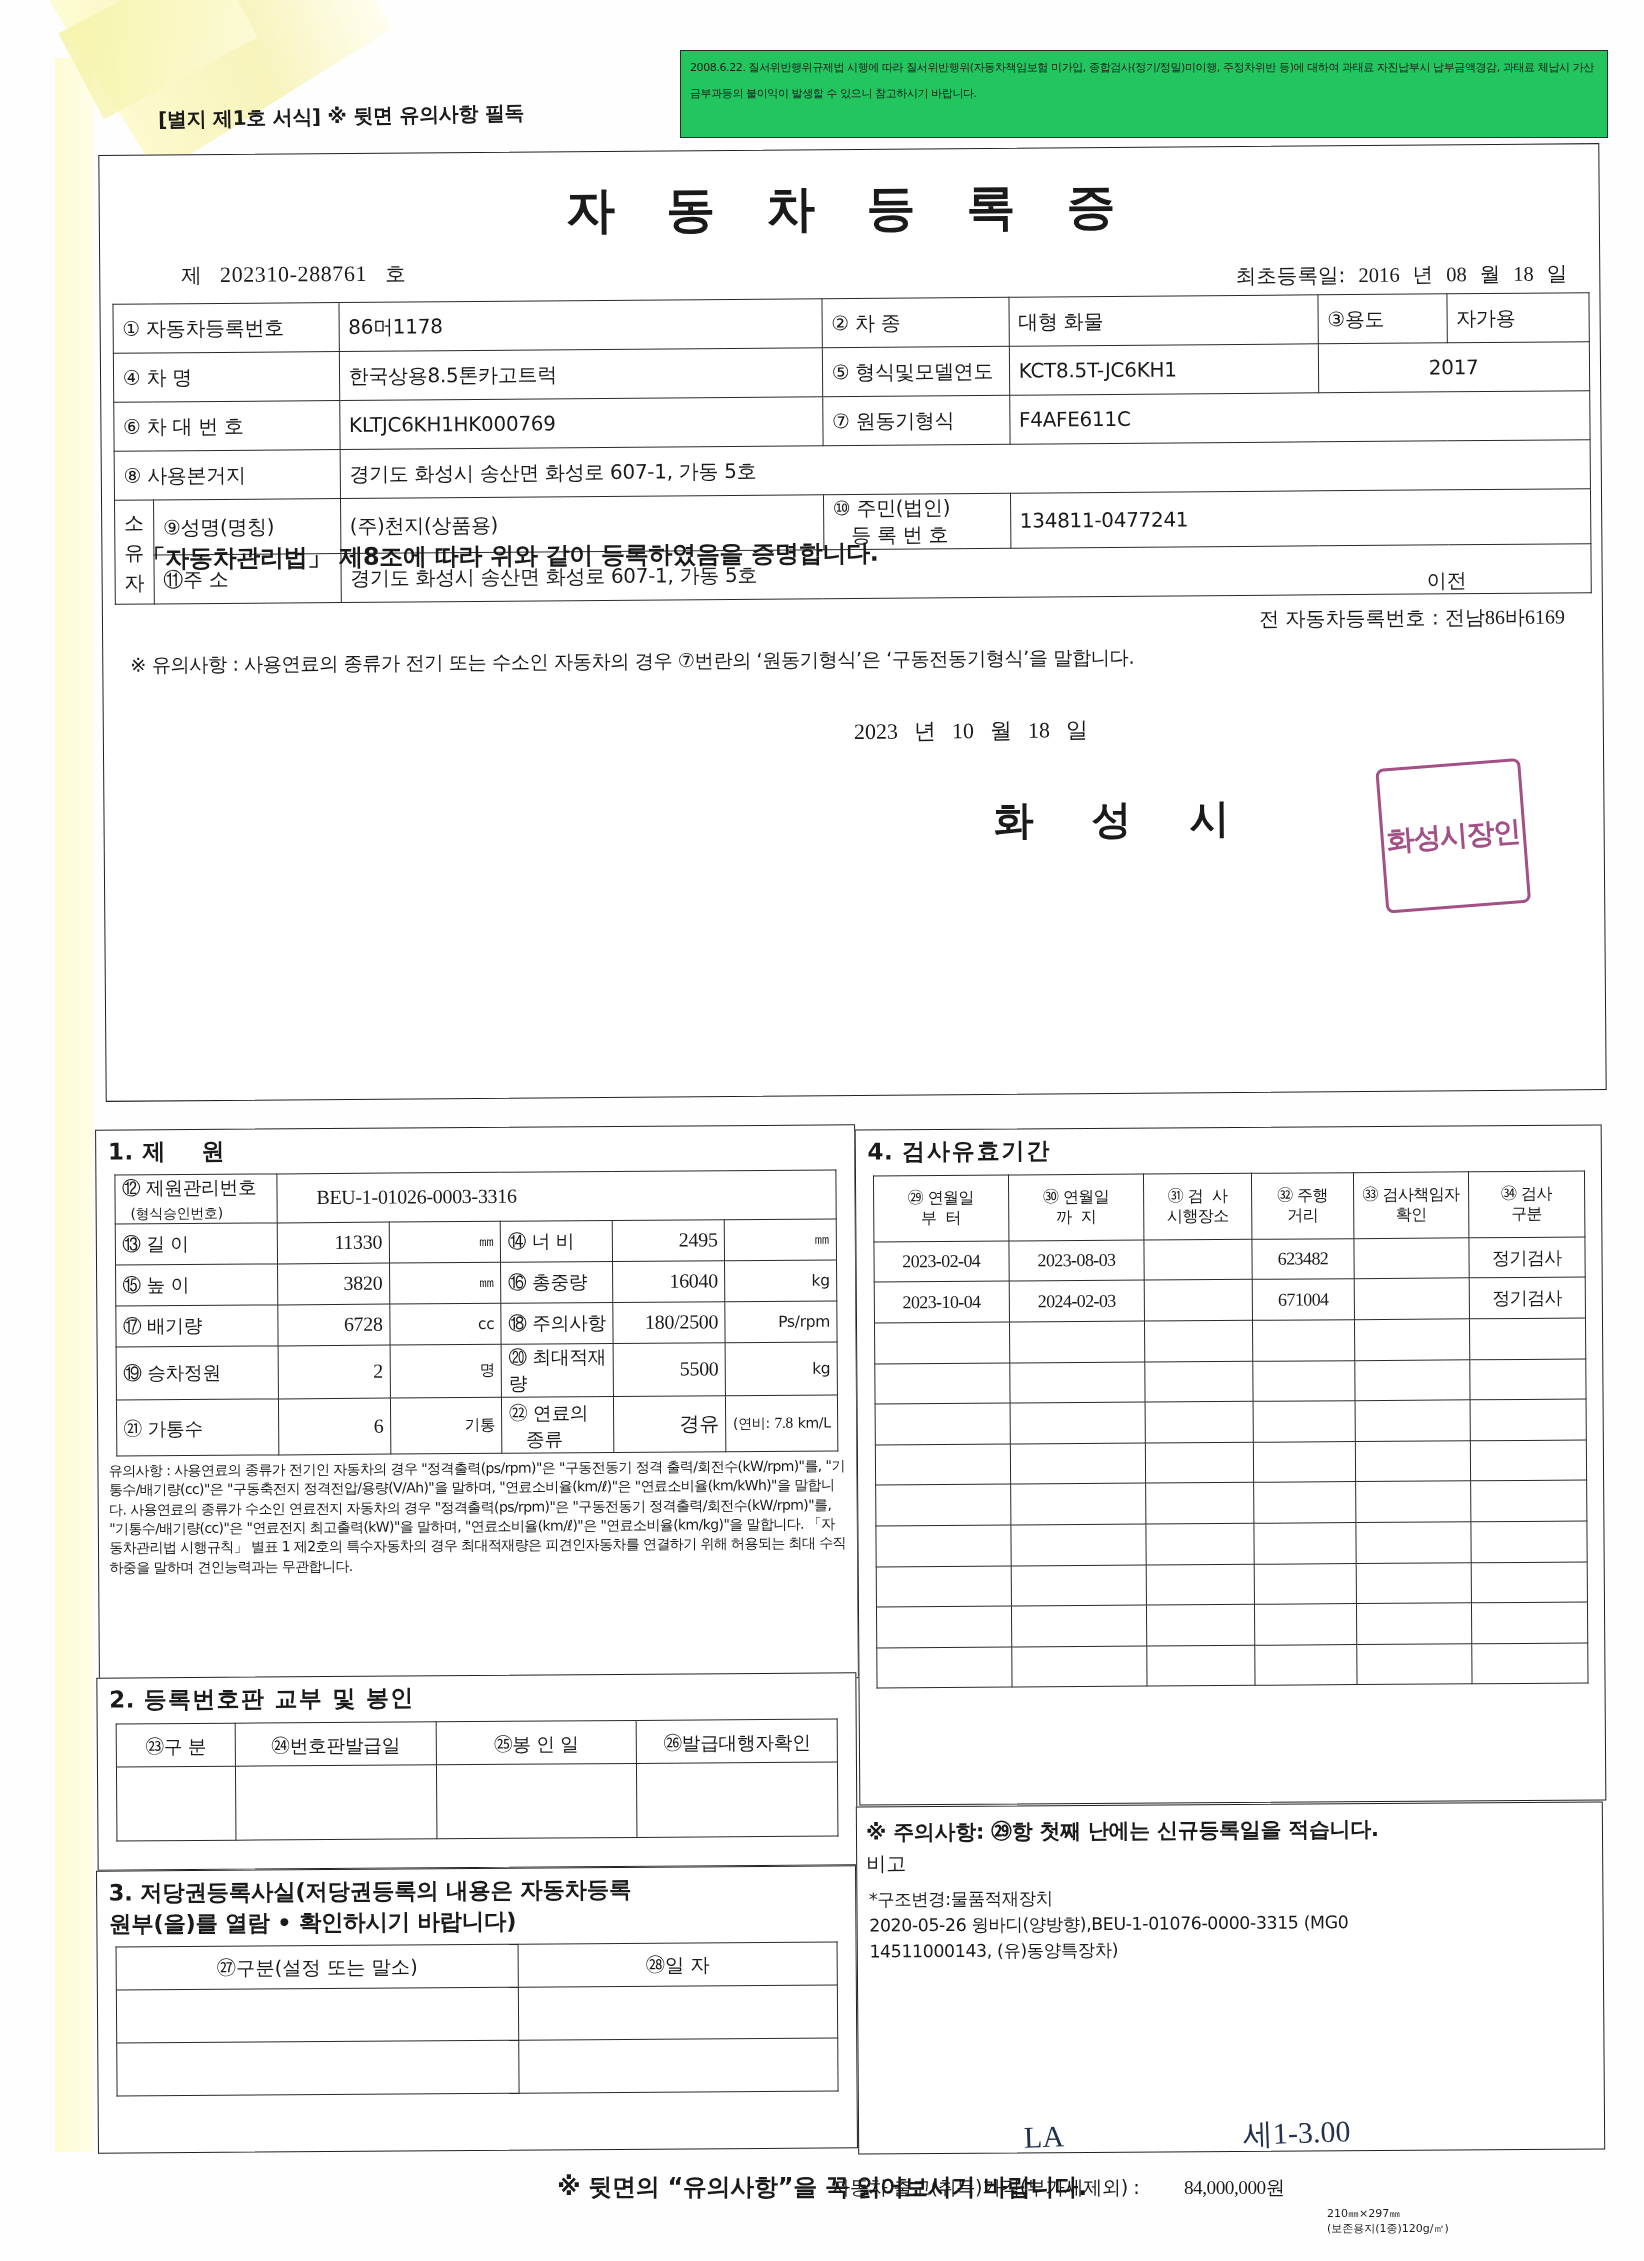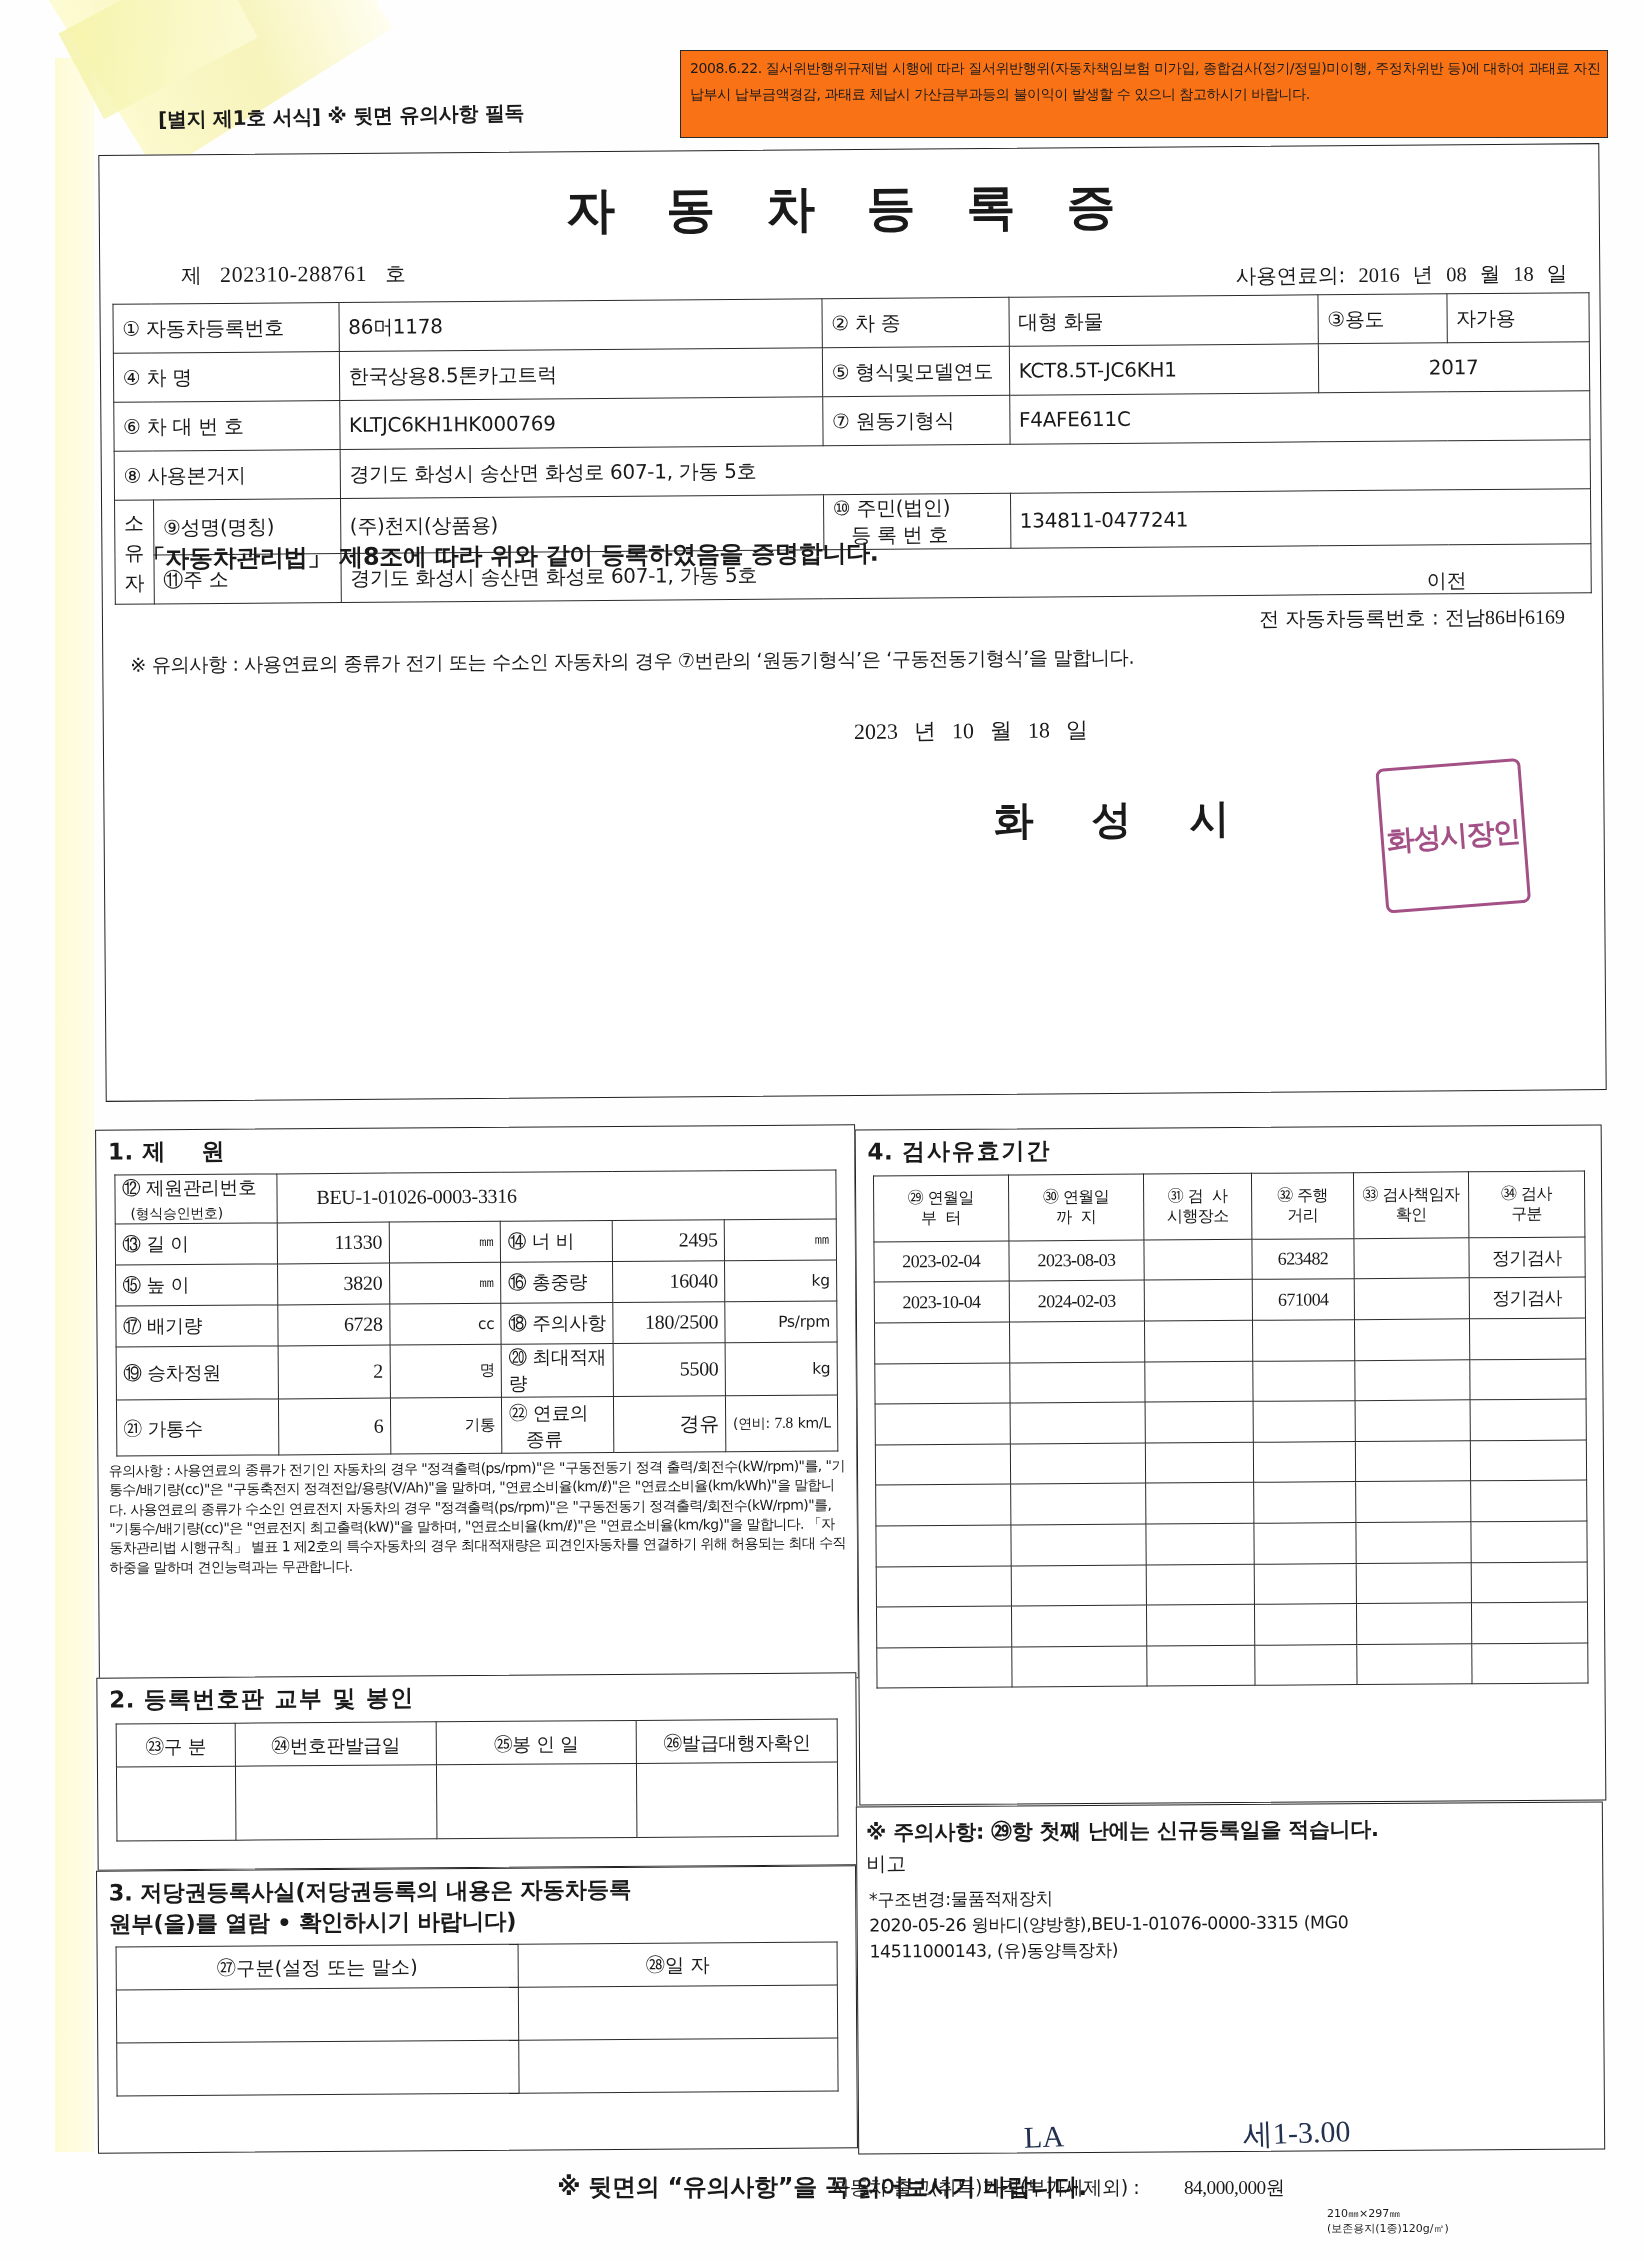--- a/index.html
+++ b/index.html
@@ -47,24 +47,24 @@
   .c{text-align:center;}
 
   
   .notice{
     position:absolute;
     left:680px; top:50px; width:928px; height:88px;
     border:1.3px solid #2b2b2b;
     padding:3.9px 6.4px 0 9px;
     box-sizing:border-box;
     font-family:"DejaVu Sans", sans-serif;
-    font-size:14px;
+    font-size:11px;
     line-height:26px;
     letter-spacing:-0.4px;
-    background:#f97316;
+    background:#22c55e;
   }
 
   .formno{
     position:absolute;
     left:158px; top:103px;
     font-family:"DejaVu Sans", sans-serif;
     font-size:20px; font-weight:bold;
     letter-spacing:-0.3px;
     transform:rotate(-1.1deg);
     white-space:nowrap;
@@ -301,21 +301,21 @@
   <div class="cert">
     <div class="title ko">자 동 차 등 록 증</div>
 
     <div class="serial">
       <span>제</span>
       <span class="val">202310-288761</span>
       <span>호</span>
     </div>
 
     <div class="firstreg">
-      <span>사용연료의:</span>
+      <span>최초등록일:</span>
       <span class="val">2016</span>
       <span>년</span>
       <span class="val">08</span>
       <span>월</span>
       <span class="val">18</span>
       <span>일</span>
     </div>
 
     <table class="grid">
       <colgroup>

